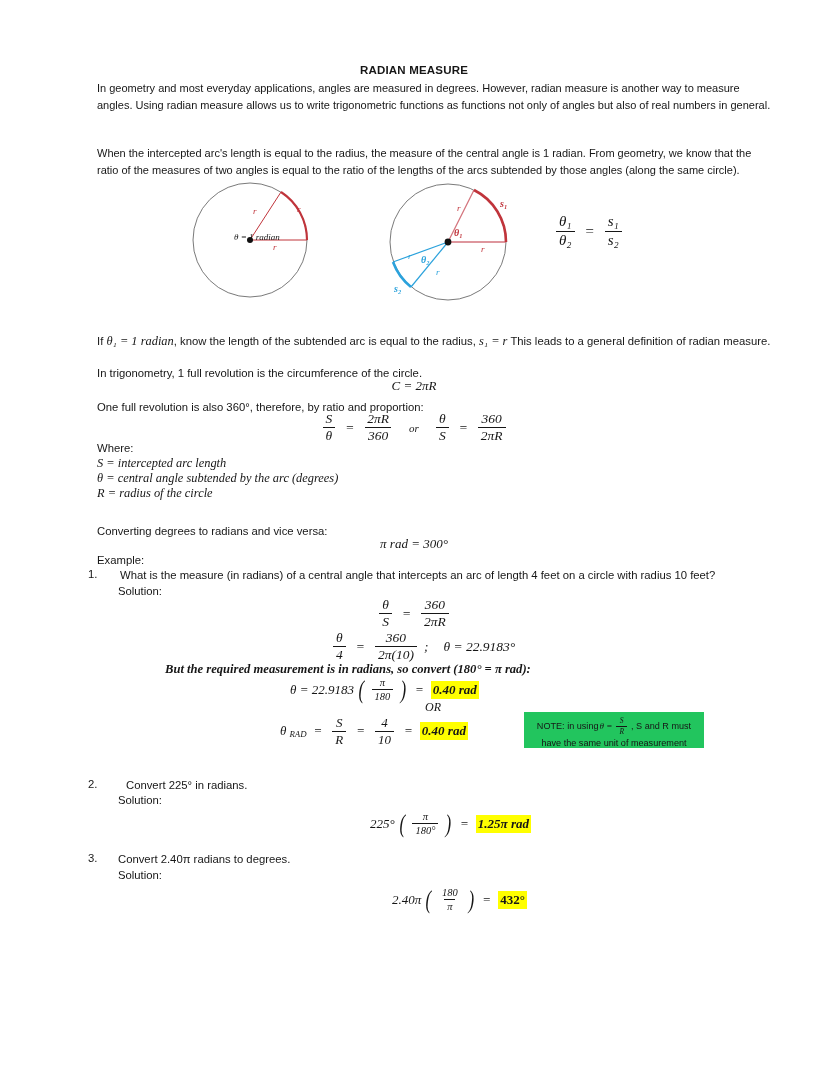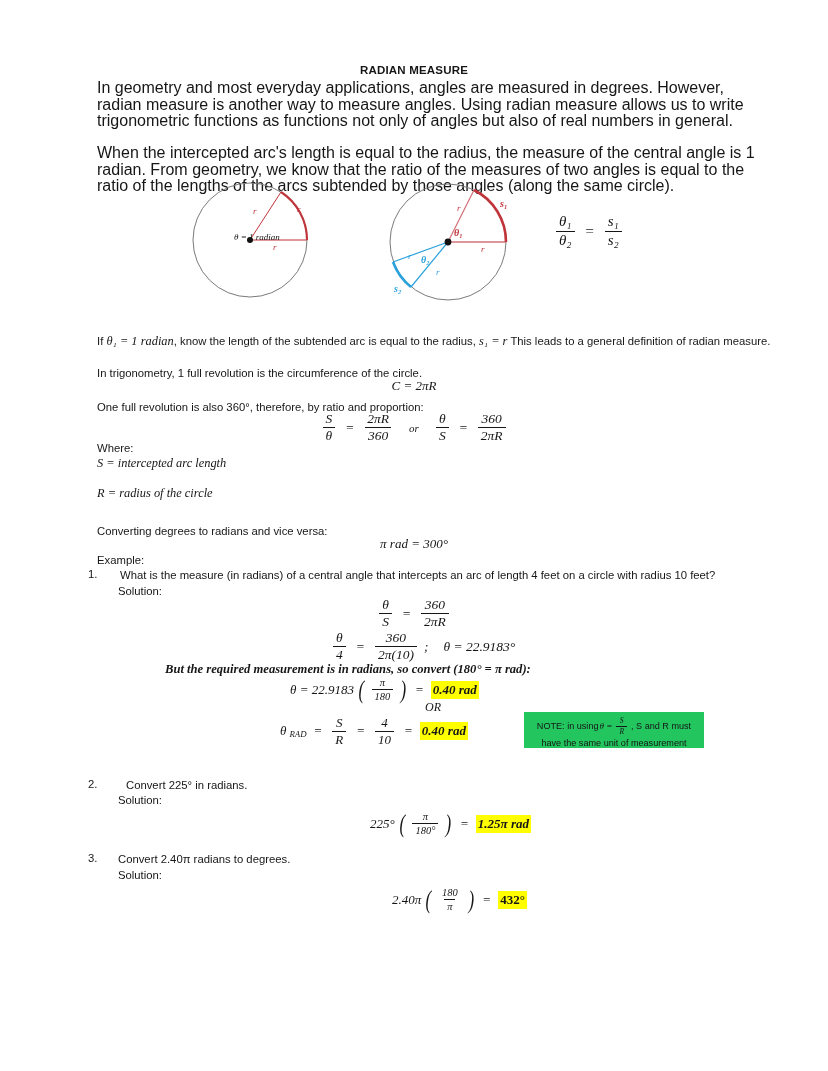--- a/index.html
+++ b/index.html
@@ -30,21 +30,21 @@
     text-align: center;
     font-size: 11.5px;
     font-weight: bold;
     letter-spacing: .2px;
     margin-top: 16px;
   }
   .para {
     position: absolute;
     left: 97px;
     width: 675px;
-    font-size: 16px;
+    font-size: 11px;
     line-height: 16.5px;
     text-align: left;
   }
   .line {
     position: absolute;
     left: 97px;
     font-size: 11.3px;
     line-height: 15px;
     white-space: nowrap;
   }
@@ -220,20 +220,21 @@
     </span>
     <span class="eq">=</span>
     <span class="frac">
       <span class="num">360</span>
       <span class="den">2πR</span>
     </span>
   </div>
 
   <div class="line" style="top:441px;">Where:</div>
   <div class="line ital" style="top:456px;">S = intercepted arc length</div>
+  <div class="line ital" style="top:471px;">θ = central angle subtended by the arc (degrees)</div>
   <div class="line ital" style="top:486px;">R = radius of the circle</div>
 
   <div class="line" style="top:524px;">Converting degrees to radians and vice versa:</div>
   <div class="math it" style="left:0; top:536px; width:828px; justify-content:center;">π rad = 300°</div>
 
   <div class="line" style="top:553px;">Example:</div>
 
   <div class="list-num" style="left:88px; top:568px;">1.</div>
   <div class="line" style="left:120px; top:568px;">What is the measure (in radians) of a central angle that intercepts an arc of length 4 feet on a circle with radius 10 feet?</div>
   <div class="line" style="left:118px; top:584px;">Solution:</div>

